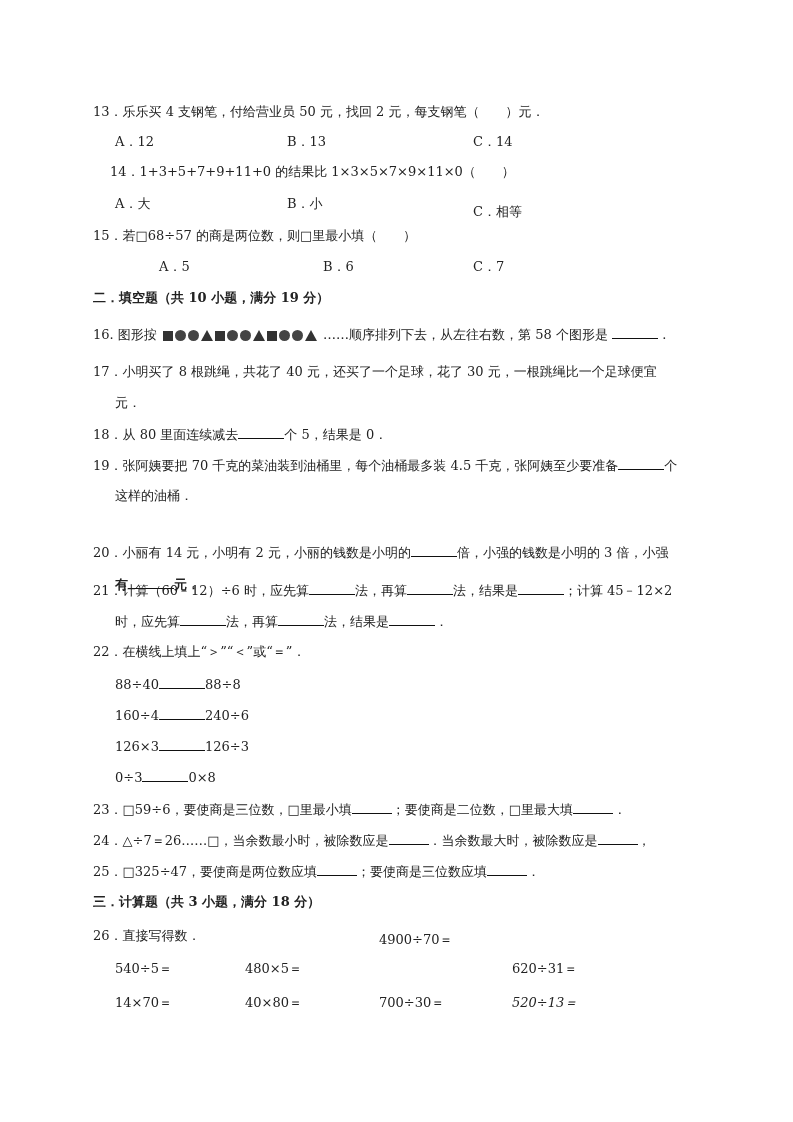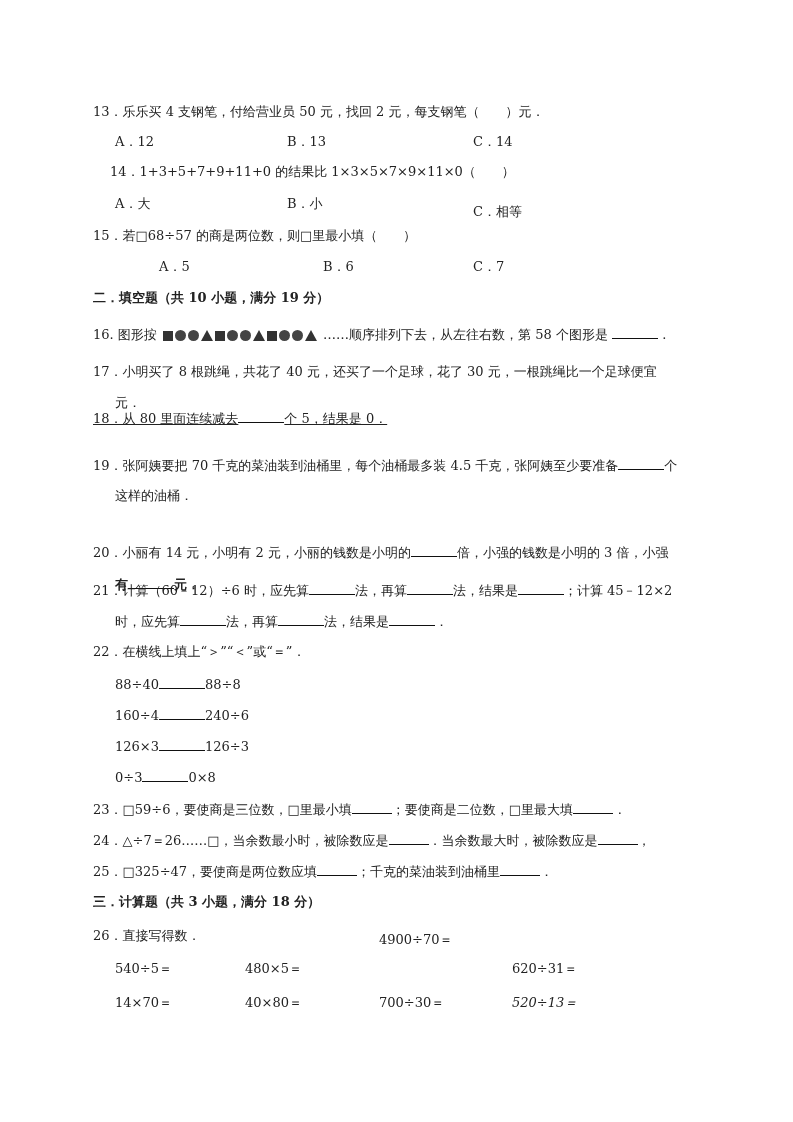--- a/index.html
+++ b/index.html
@@ -58,21 +58,21 @@
     <span class="tr"></span>
   </span>
   <span>……顺序排列下去，从左往右数，第 58 个图形是</span>
   <span class="blank"></span>
   <span>.</span>
 </div>
 
 <div class="line" style="top:364px;">17．小明买了 8 根跳绳，共花了 40 元，还买了一个足球，花了 30 元，一根跳绳比一个足球便宜</div>
 <div class="line indent" style="top:395px;">元．</div>
 
-<div class="line" style="top:410px;text-decoration:underline;">
+<div class="line" style="top:426px;">
   <span>18．从 80 里面连续减去</span><span class="blank"></span><span>个 5，结果是 0．</span>
 </div>
 
 <div class="line" style="top:457px;">
   <span>19．张阿姨要把 70 千克的菜油装到油桶里，每个油桶最多装 4.5 千克，张阿姨至少要准备</span><span class="blank"></span><span>个</span>
 </div>
 <div class="line indent" style="top:488px;">这样的油桶．</div>
 
 <div class="line" style="top:544px;">
   <span>20．小丽有 14 元，小明有 2 元，小丽的钱数是小明的</span><span class="blank"></span><span>倍，小强的钱数是小明的 3 倍，小强</span>
@@ -104,21 +104,21 @@
 
 <div class="line" style="top:801px;">
   <span>23．□59÷6，要使商是三位数，□里最小填</span><span class="blank w40"></span><span>；要使商是二位数，□里最大填</span><span class="blank w40"></span><span>．</span>
 </div>
 
 <div class="line" style="top:832px;">
   <span>24．△÷7＝26……□，当余数最小时，被除数应是</span><span class="blank w40"></span><span>．当余数最大时，被除数应是</span><span class="blank w40"></span><span>，</span>
 </div>
 
 <div class="line" style="top:863px;">
-  <span>25．□325÷47，要使商是两位数应填</span><span class="blank w40"></span><span>；千克的菜油装到油桶里</span><span class="blank w40"></span><span>．</span>
+  <span>25．□325÷47，要使商是两位数应填</span><span class="blank w40"></span><span>；要使商是三位数应填</span><span class="blank w40"></span><span>．</span>
 </div>
 
 <div class="line section" style="top:894px;">三．计算题（共 3 小题，满分 18 分）</div>
 <div class="line" style="top:928px;">26．直接写得数．</div>
 
 <div class="calc" style="left:115px; top:961px;">540÷5＝</div>
 <div class="calc" style="left:245px; top:961px;">480×5＝</div>
 <div class="calc" style="left:379px; top:932px;">4900÷70＝</div>
 <div class="calc" style="left:512px; top:961px;">620÷31＝</div>
 

